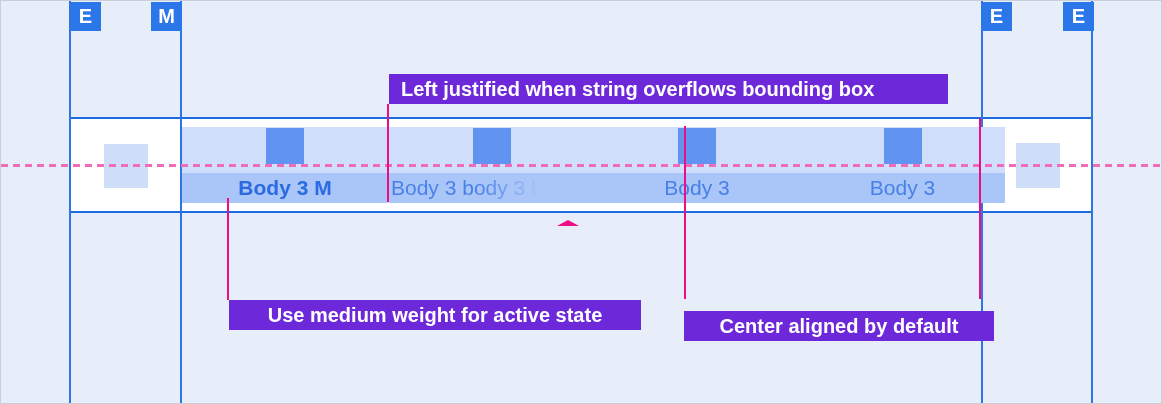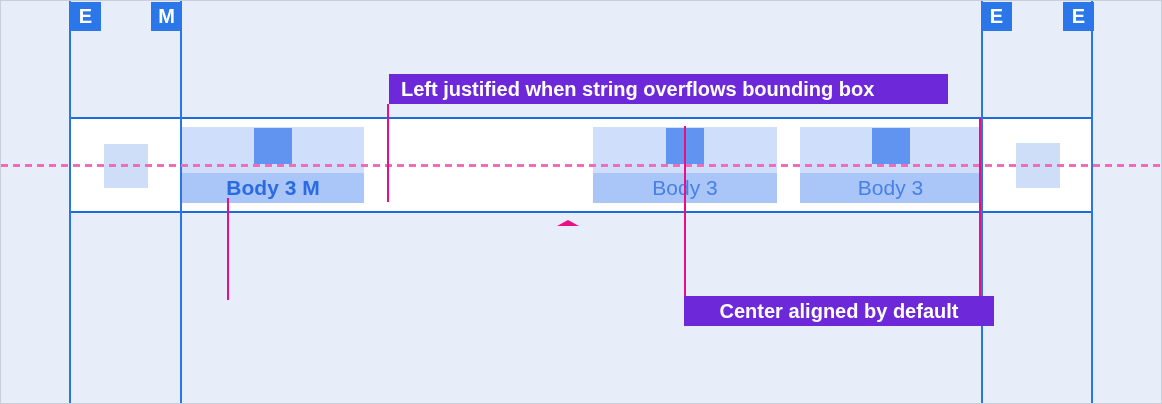--- a/index.html
+++ b/index.html
@@ -15,21 +15,21 @@
     position:absolute;top:1px;width:31px;height:29px;background:#2b76e8;
     color:#ffffff;font-weight:bold;font-size:20px;line-height:29px;text-align:center;z-index:6;
   }
   
   .band{
     position:absolute;left:68px;top:116px;width:1024px;height:96px;
     background:#ffffff;border:2px solid #1d6cdf;box-sizing:border-box;z-index:0;
   }
   .deco-square{position:absolute;background:#cedef9;z-index:2;}
   
-  .tab{position:absolute;top:126px;height:76px;z-index:2;}
+  .tab{position:absolute;top:126px;height:76px;z-index:2;padding-left:24px;}
   .tab-top{position:absolute;left:0;top:0;width:100%;height:46px;background:#cfdffb;}
   .tab-indicator{
     position:absolute;top:1px;left:50%;width:38px;height:36px;margin-left:-19px;background:#6094f0;
   }
   .tab-bottom{
     position:absolute;left:0;top:46px;width:100%;height:30px;background:#aac5f7;
     display:flex;align-items:center;justify-content:center;
     font-size:21px;color:#4781e8;white-space:nowrap;overflow:hidden;box-sizing:border-box;
   }
   .tab.active .tab-bottom{font-weight:bold;color:#2b6be2;}
@@ -81,20 +81,28 @@
 
   <div class="tab active" style="left:181px;width:182px">
     <div class="tab-top">
       <div class="tab-indicator"></div>
     </div>
     <div class="tab-bottom">
       <span>Body 3 M</span>
     </div>
   </div>
 
+  <div class="tab truncate" style="left:388px;width:181px">
+    <div class="tab-top">
+      <div class="tab-indicator"></div>
+    </div>
+    <div class="tab-bottom">
+      <span class="fade-text">Body 3 body 3 b</span>
+    </div>
+  </div>
 
   <div class="tab" style="left:592px;width:184px">
     <div class="tab-top">
       <div class="tab-indicator"></div>
     </div>
     <div class="tab-bottom">
       <span>Body 3</span>
     </div>
   </div>
 
@@ -111,16 +119,17 @@
 
   <div class="mline" style="left:386px;top:103px;height:98px"></div>
   <div class="mline" style="left:226px;top:197px;height:102px"></div>
   <div class="mline" style="left:683px;top:125px;height:173px"></div>
   <div class="mline" style="left:978px;top:117px;height:181px"></div>
 
   <div class="note left-text" style="left:388px;top:73px;width:559px">Left justified when string overflows bounding box</div>
 
   <div class="caret-up" style="left:556px;top:219px"></div>
 
+  <div class="note" style="left:228px;top:299px;width:412px">Use medium weight for active state</div>
 
-  <div class="note" style="left:683px;top:295px;width:310px">Center aligned by default</div>
+  <div class="note" style="left:683px;top:310px;width:310px">Center aligned by default</div>
 
 </div>
 
 </body></html>

